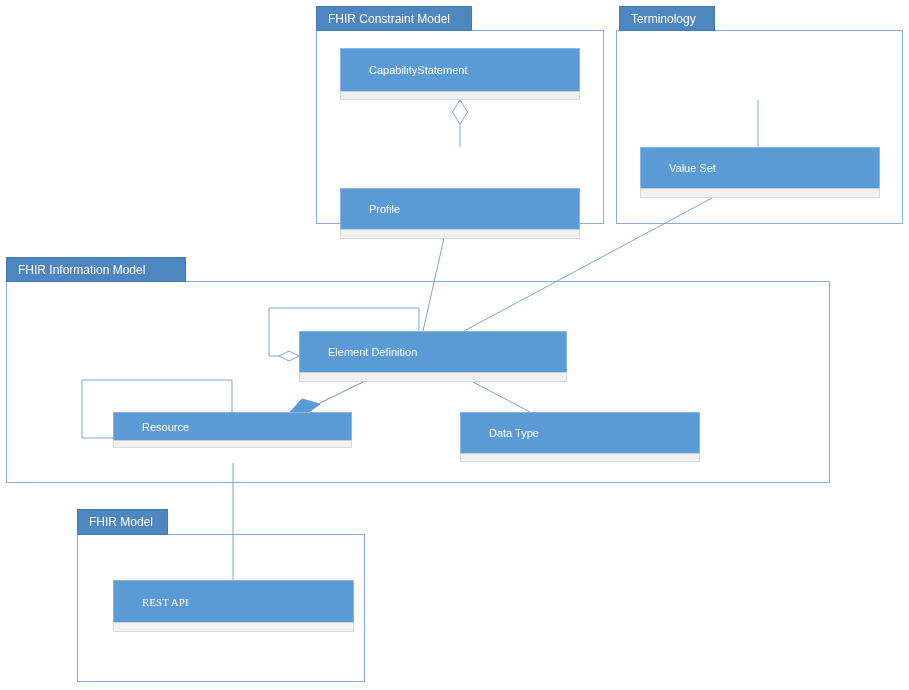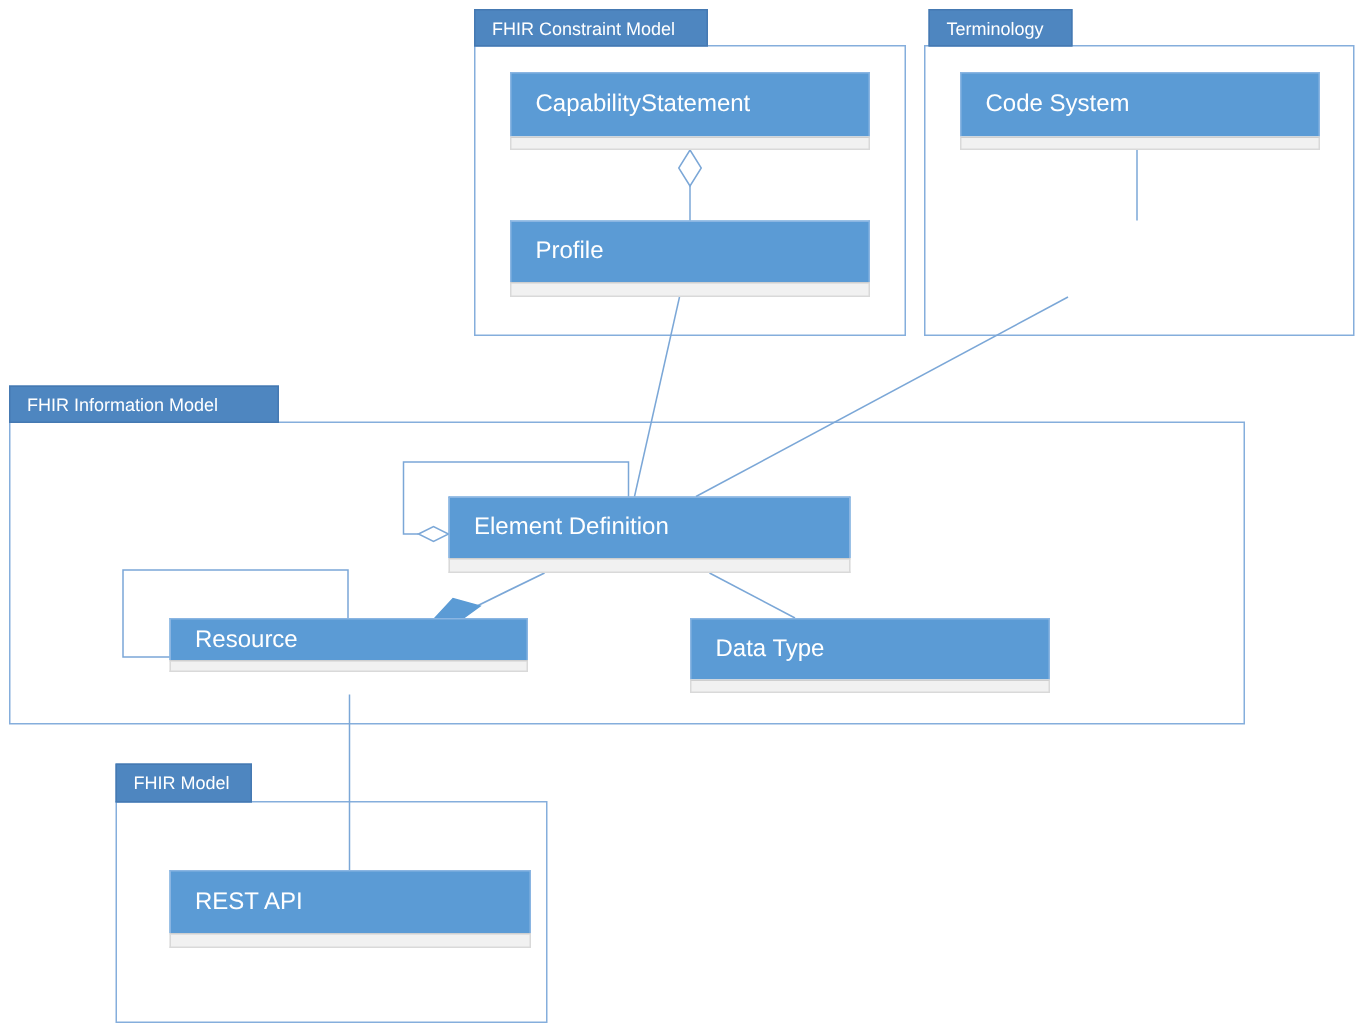--- a/index.html
+++ b/index.html
@@ -40,24 +40,24 @@
   .cls{
     position:absolute;
     z-index:3;
     box-sizing:border-box;
   }
   .cls-main{
     background:#5B9BD5;
     border:1px solid #8AB5E2;
     border-bottom:none;
     color:#ffffff;
-    font-size:16px;
+    font-size:11px;
     display:flex;
     align-items:center;
-    padding-left:16px;
+    padding-left:28px;
     box-sizing:border-box;
   }
   .cls-strip{
     background:#F1F1F1;
     border:1px solid #D9D9D9;
     border-top:1px solid #cfcfcf;
     box-sizing:border-box;
   }
 </style>
 </head>
@@ -110,33 +110,33 @@
   </svg>
 
   <div class="cls" style="left:340px;top:48px;width:240px;">
     <div class="cls-main" style="height:43px;">
       <span>CapabilityStatement</span>
     </div>
     <div class="cls-strip" style="height:9px;"></div>
   </div>
 
   <div class="cls" style="left:340px;top:147px;width:240px;">
-    <div class="cls-main" style="height:41px;">
+    <div class="cls-main" style="height:41px;margin-top:41px;">
       <span>Profile</span>
     </div>
     <div class="cls-strip" style="height:10px;"></div>
   </div>
 
-  <div class="cls" style="left:640px;top:48px;width:240px;">
-    <div class="cls-main" style="height:43px;">
-      <span>Code System</span>
+
+  <div class="cls" style="left:640px;top:147px;width:240px;">
+    <div class="cls-main" style="height:41px;">
+      <span>Value Set</span>
     </div>
-    <div class="cls-strip" style="height:9px;"></div>
+    <div class="cls-strip" style="height:10px;"></div>
   </div>
-
 
   <div class="cls" style="left:299px;top:331px;width:268px;">
     <div class="cls-main" style="height:41px;">
       <span>Element Definition</span>
     </div>
     <div class="cls-strip" style="height:10px;"></div>
   </div>
 
   <div class="cls" style="left:113px;top:412px;width:239px;">
     <div class="cls-main" style="height:28px;">
@@ -146,19 +146,19 @@
   </div>
 
   <div class="cls" style="left:460px;top:412px;width:240px;">
     <div class="cls-main" style="height:41px;text-align:center;">
       <span>Data Type</span>
     </div>
     <div class="cls-strip" style="height:9px;"></div>
   </div>
 
   <div class="cls" style="left:113px;top:580px;width:241px;">
-    <div class="cls-main" style="height:42px;">
+    <div class="cls-main" style="height:42px;font-family:Liberation Serif, serif;">
       <span>REST API</span>
     </div>
     <div class="cls-strip" style="height:10px;"></div>
   </div>
 
 </div>
 
 </body></html>

